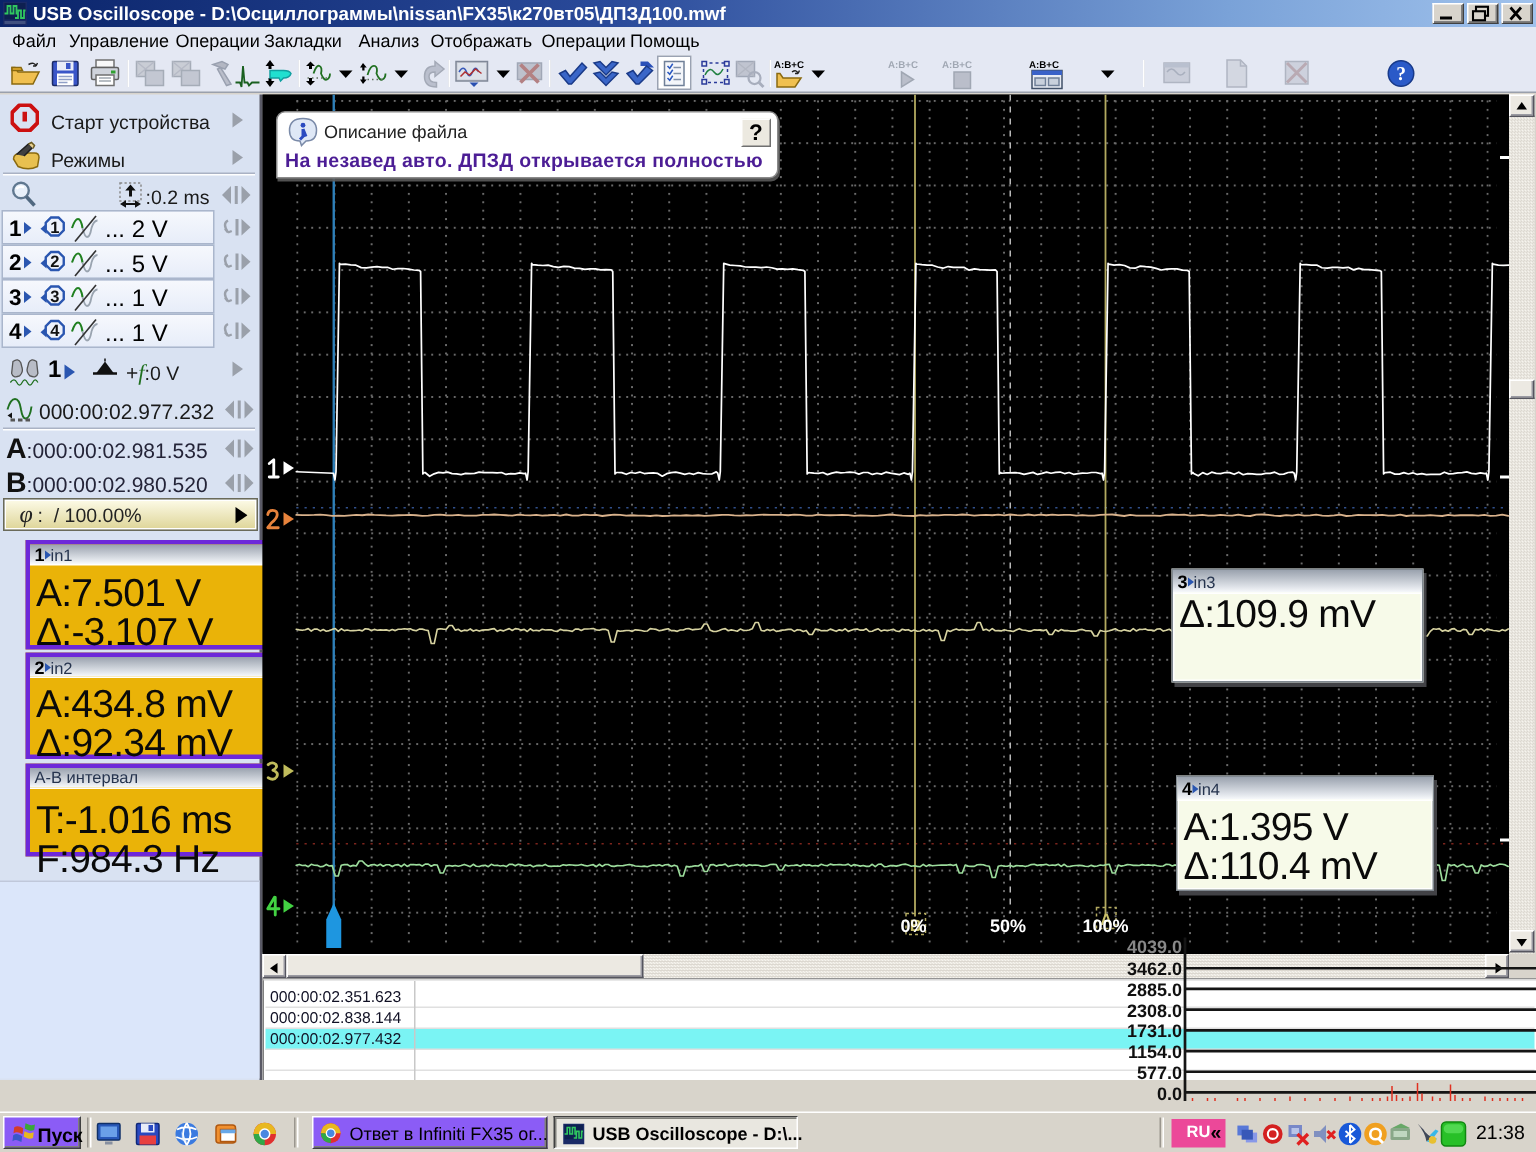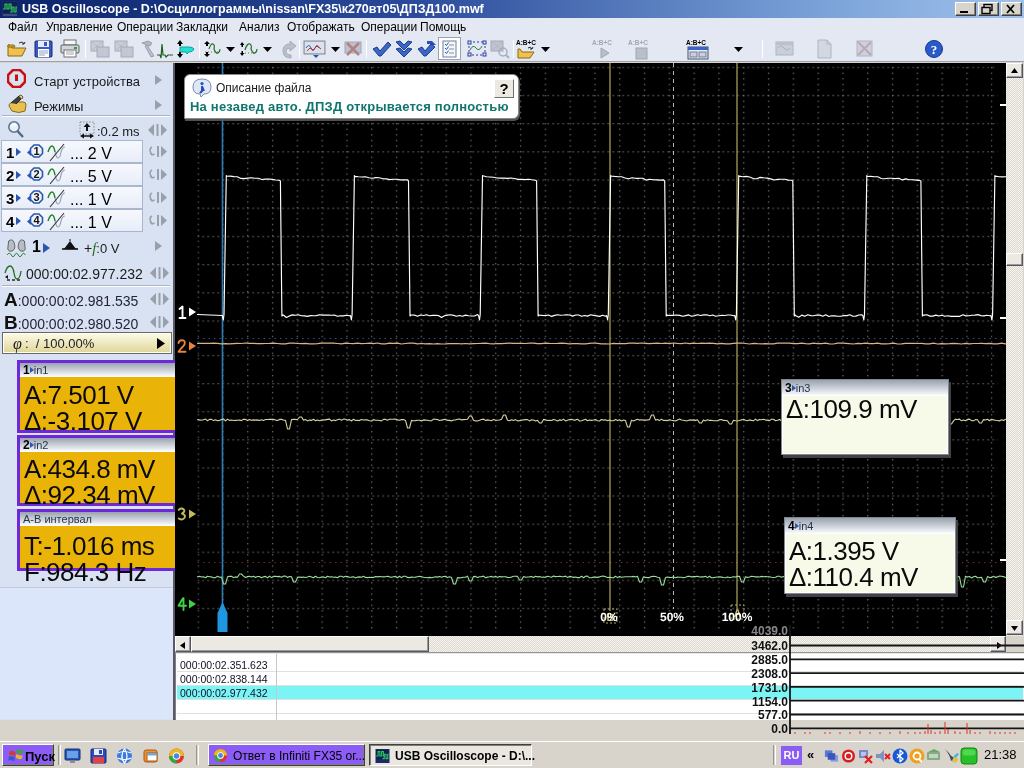--- a/index.html
+++ b/index.html
@@ -41,21 +41,21 @@
 .mhead b { color:#000; font-size:12px; }
 .mval { font-size:26px; color:#0a0a0a; line-height:26px; letter-spacing:-0.5px; padding-left:4px; font-stretch:condensed; }
 .bluearr { display:inline-block; width:0; height:0; border-left:5px solid #2a56b0; border-top:4px solid transparent; border-bottom:4px solid transparent; vertical-align:1px; }
 #lp-bottom { position:absolute; left:0; top:524px; width:173px; height:132px; background:#dbe6fa; border-top:1px solid #c0c8da; }
 
 #scope { left:175px; top:63px; width:831px; height:573px; background:#000; }
 
 #infobox { left:184px; top:74px; width:335px; height:45px; background:#fff; border:1px solid #8a8a8a;
   border-radius:6px 6px 6px 0; box-shadow:1px 2px 0 rgba(90,90,90,.9); }
 #infobox .t1 { position:absolute; left:31px; top:6px; font-size:12px; color:#222; }
-#infobox .t2 { position:absolute; left:5px; top:24px; font-size:13px; font-weight:bold; color:#0f766e; white-space:nowrap; letter-spacing:0.2px; }
+#infobox .t2 { position:absolute; left:5px; top:24px; font-size:13px; font-weight:bold; color:#4c1d95; white-space:nowrap; letter-spacing:0.2px; }
 #qbtn { position:absolute; right:4px; top:4px; width:20px; height:19px; background:#ece9e0;
   border:1px solid; border-color:#fff #707070 #707070 #fff; text-align:center; font-weight:bold; font-size:15px; line-height:17px; }
 
 .fbox { border:1px solid #808890; background:#f7fae9; box-shadow:2px 3px 0 rgba(70,70,74,.95), inset 0 0 0 1px #fff; }
 
 .sbtn { position:absolute; background:#ece9e2; border:1px solid; border-color:#fff #55555f #55555f #fff; box-shadow:inset -1px -1px 0 #9a9aa2; }
 .sbtn svg { display:block; margin:auto; }
 #vscroll { left:1006px; top:63px; width:17px; height:573px; background:
   repeating-conic-gradient(#f6f4ee 0% 25%, #dcd8d0 0% 50%) 0 0 / 2px 2px; }
 #hscroll { left:175px; top:636px; width:831px; height:16px; background:
@@ -650,21 +650,21 @@
   <div class="tbtn active" style="left:369px;width:163px;">
     <svg style="position:absolute;left:5px;top:4px" width="15" height="14" viewBox="0 0 16 16">
         <rect width="16" height="16" fill="#1a2a66"></rect>
         <rect x="1" y="1" width="14" height="11" fill="#0e2050"></rect>
         <polyline points="1,8 3,8 3,3 5,3 5,8 7,8 7,3 9,3 9,8 10,8" fill="none" stroke="#30c860" stroke-width="1.2"></polyline>
         <polyline points="8,11 10,11 10,6 12,6 12,11 14,11 14,6 15,6" fill="none" stroke="#30c860" stroke-width="1.2"></polyline>
       </svg>
     <b style="position:absolute;left:25px;top:4px;white-space:nowrap;">USB Oscilloscope - D:\...</b>
   </div>
   <div class="qsep" style="left:773px;"></div>
-  <div style="position:absolute;left:781px;top:4px;width:21px;height:19px;background:#8b5cf6;color:#fff;font-weight:bold;font-size:11px;text-align:center;line-height:19px;">RU</div>
+  <div style="position:absolute;left:781px;top:4px;width:36px;height:19px;background:#ec4899;color:#fff;font-weight:bold;font-size:11px;text-align:center;line-height:19px;">RU</div>
   <b style="position:absolute;left:807px;top:5px;font-size:13px;">«</b>
   <svg style="position:absolute;left:824px;top:6px" width="15" height="16" viewBox="0 0 16 16">
       <rect x="1" y="2" width="8" height="7" fill="#5878d8"></rect>
       <rect x="7" y="7" width="8" height="7" fill="#8898e8"></rect>
       <rect x="4" y="5" width="8" height="7" fill="#3858b8"></rect>
     </svg>
   <svg style="position:absolute;left:841px;top:6px" width="15" height="16" viewBox="0 0 16 16">
       <circle cx="8" cy="8" r="7" fill="#d42020"></circle>
       <circle cx="8" cy="8" r="3.5" fill="none" stroke="#fff" stroke-width="1.5"></circle>
     </svg>

